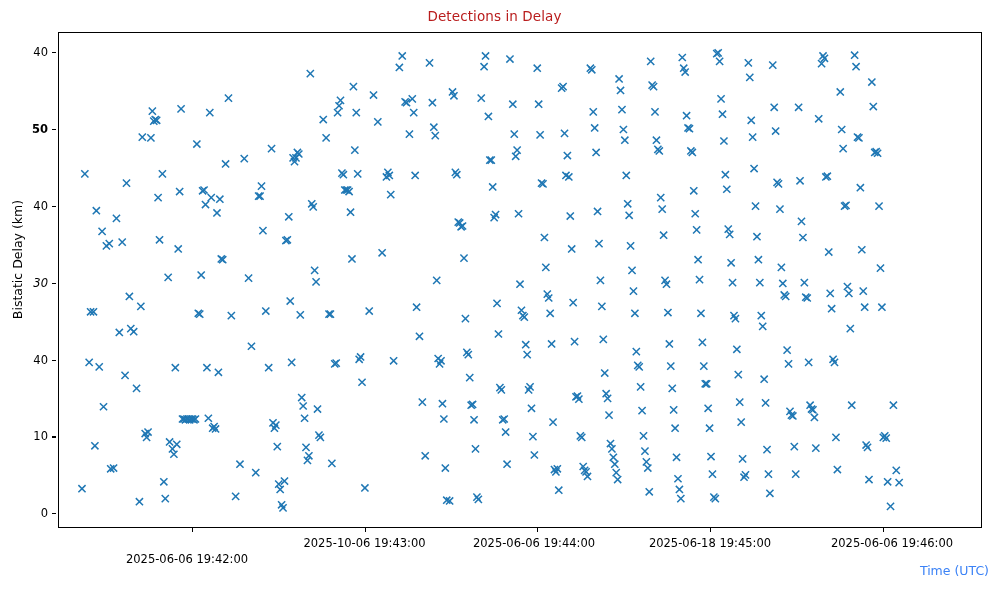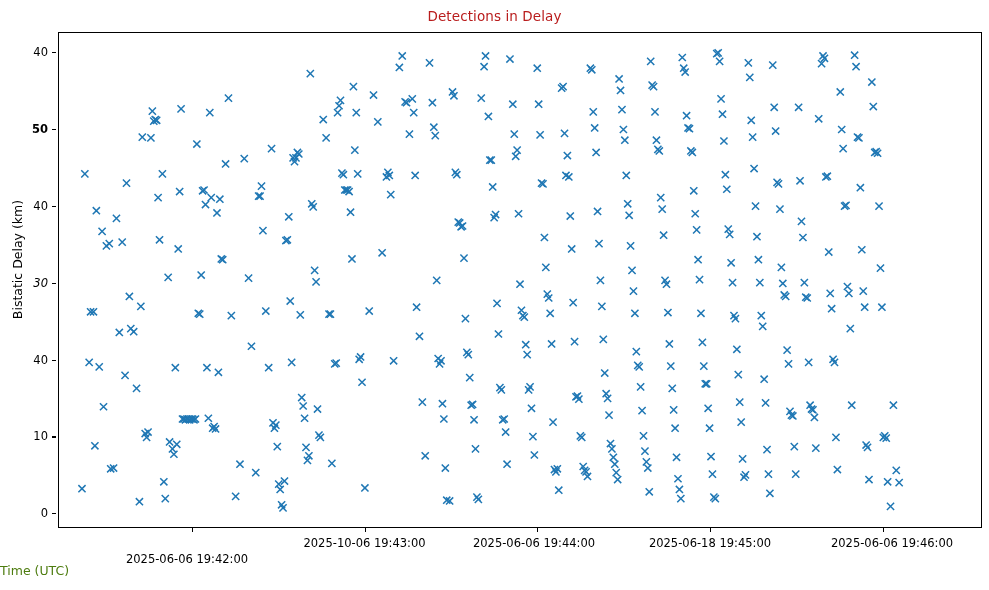--- a/index.html
+++ b/index.html
@@ -107,23 +107,23 @@
     top: 0;
     width: 1.1px;
     height: 4px;
     background: #000000;
   }
   #x-axis-label {
     position: absolute;
     left: 0;
     top: 563px;
     width: 989px;
-    text-align: left;
+    text-align: right;
     font-size: 12.5px;
-    color: #4d7c0f;
+    color: #3b82f6;
   }
   #y-axis-label {
     position: absolute;
     left: -113px;
     top: 252px;
     width: 260px;
     text-align: center;
     font-size: 12.5px;
     color: #000000;
     transform: rotate(-90deg);

